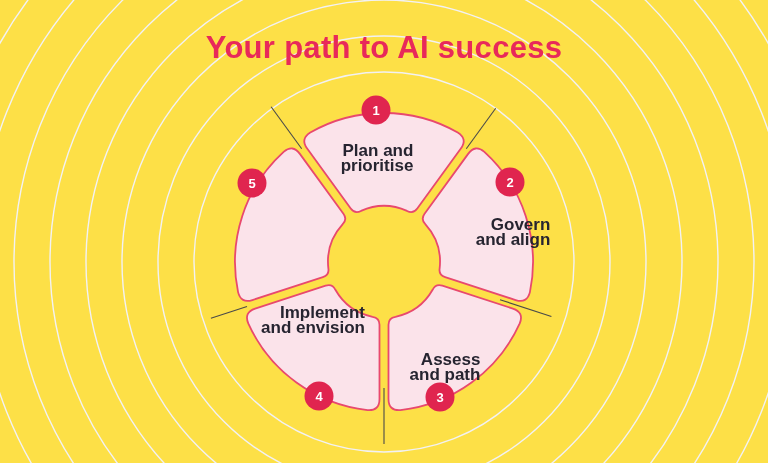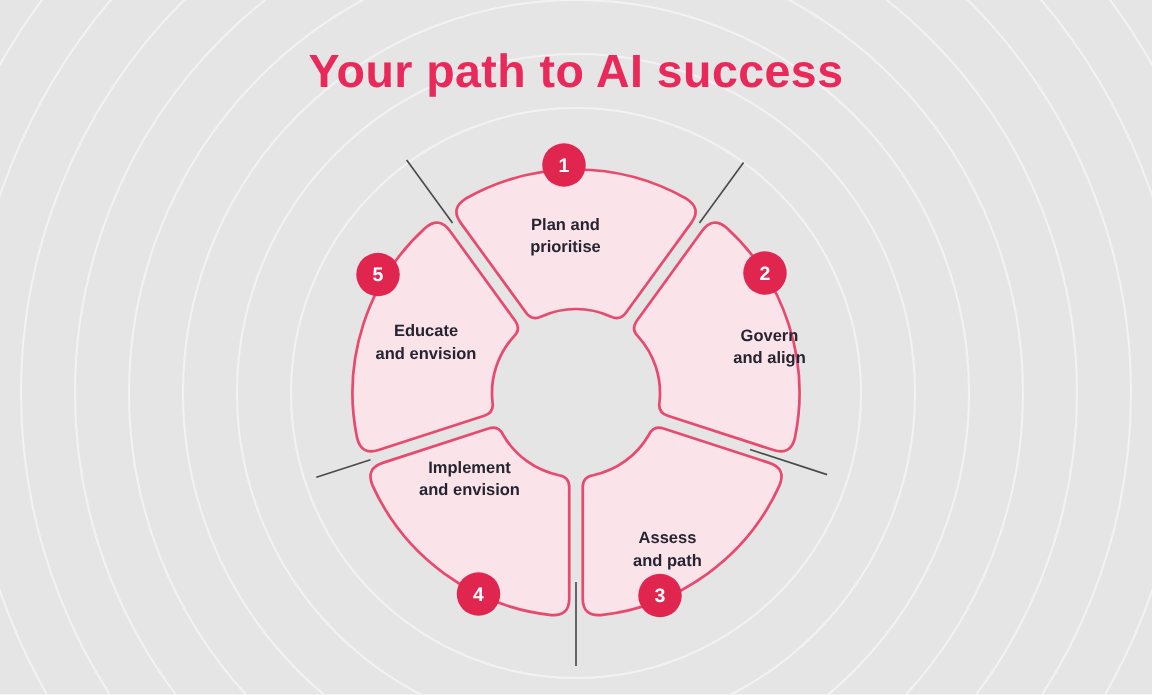--- a/index.html
+++ b/index.html
@@ -6,21 +6,21 @@
     margin: 0;
     padding: 0;
     background: #ffffff;
     font-family: "Liberation Sans", "DejaVu Sans", sans-serif;
   }
   .stage {
     position: relative;
     width: 768px;
     height: 463px;
     overflow: hidden;
-    background: #e5e5e5;
+    background: #fde047;
   }
   .stage svg {
     position: absolute;
     left: 0;
     top: 0;
   }
   .title {
     position: absolute;
     left: 0;
     top: 30px;
@@ -42,23 +42,23 @@
     display: flex;
     align-items: center;
     justify-content: center;
     font-size: 13px;
     font-weight: bold;
     transform: translate(-50%, -50%);
   }
   .seg-label {
     position: absolute;
     transform: translate(-50%, -50%);
-    text-align: center;
+    text-align: right;
     color: var(--label-text, #262430);
-    font-size: 11px;
+    font-size: 17px;
     font-weight: bold;
     line-height: 15px;
     white-space: nowrap;
   }
   .seg-label span { display: block; }
   
   .badge.s1 { left: 376px; top: 110px; }
   .badge.s2 { left: 510px; top: 182px; }
   .badge.s3 { left: 440px; top: 397px; }
   .badge.s4 { left: 319px; top: 396px; }
@@ -136,18 +136,14 @@
     <span>and align</span>
   </div>
   <div class="seg-label s3">
     <span>Assess</span>
     <span>and path</span>
   </div>
   <div class="seg-label s4">
     <span>Implement</span>
     <span>and envision</span>
   </div>
-  <div class="seg-label s5">
-    <span>Educate</span>
-    <span>and envision</span>
-  </div>
 
 </div>
 
 </body></html>

